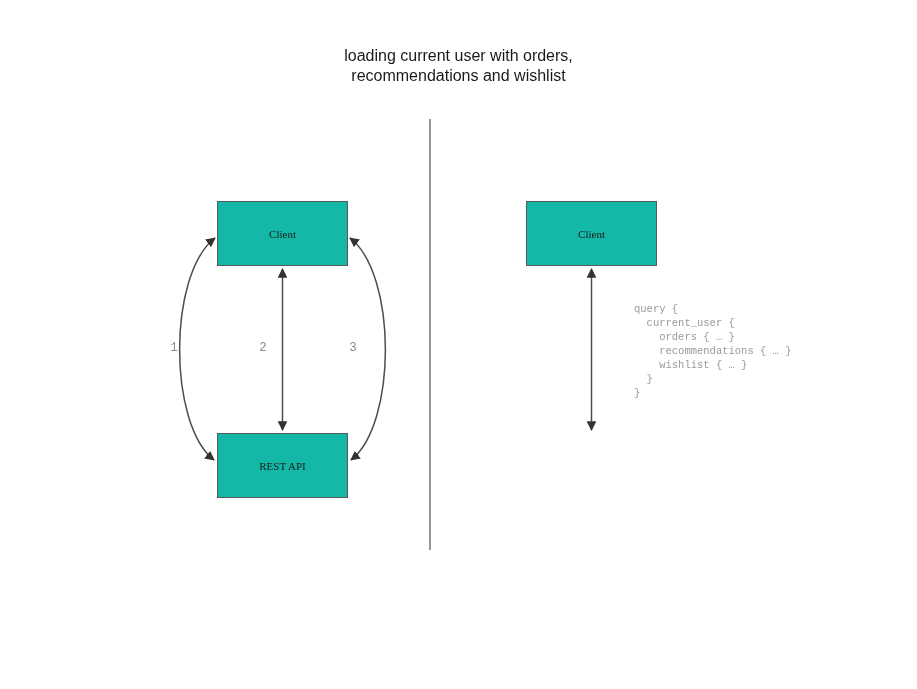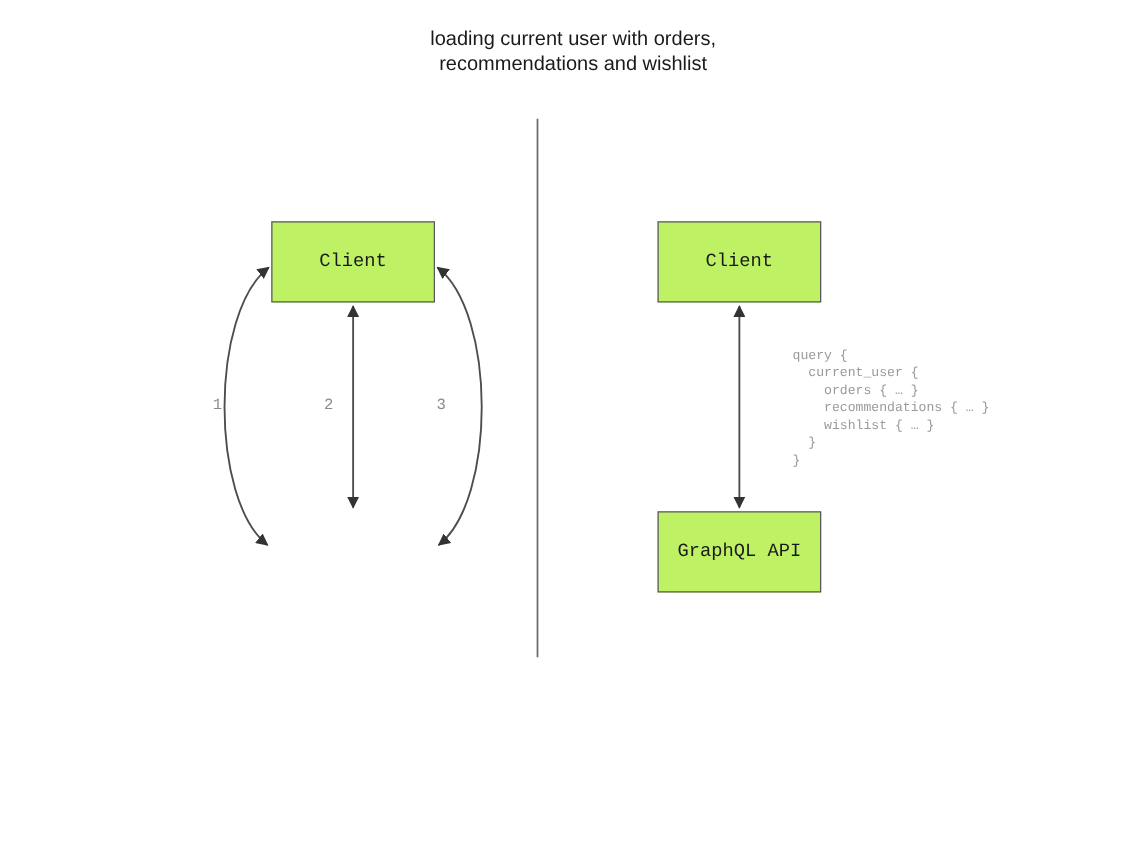--- a/index.html
+++ b/index.html
@@ -7,20 +7,21 @@
     padding: 0;
     background: #ffffff;
   }
   #canvas {
     position: relative;
     width: 917px;
     height: 526px;
     background: #ffffff;
     overflow: hidden;
     font-family: "Liberation Sans", sans-serif;
+    margin-top: 24px;
   }
 
   
   .diagram-title {
     position: absolute;
     left: 0;
     top: 22px;
     width: 917px;
     text-align: center;
     font-family: "Liberation Sans", sans-serif;
@@ -37,27 +38,27 @@
     top: 0;
     width: 917px;
     height: 689px;
     pointer-events: none;
   }
 
   
   .node {
     position: absolute;
     box-sizing: border-box;
-    background: #bef264;
+    background: #14b8a6;
     border: 1.6px solid #59595c;
     display: flex;
     align-items: center;
     justify-content: center;
-    font-family: Liberation Mono, monospace;
-    font-size: 15px;
+    font-family: Liberation Serif, serif;
+    font-size: 11px;
     color: #1a1a1a;
   }
   .node-client-rest  { left: 217px; top: 177px; width: 131px; height: 65px; }
   .node-rest-api     { left: 217px; top: 409px; width: 131px; height: 65px; }
   .node-client-gql   { left: 526px; top: 177px; width: 131px; height: 65px; }
   .node-graphql-api  { left: 526px; top: 409px; width: 131px; height: 65px; }
 
   
   .mono-block {
     position: absolute;
@@ -108,28 +109,28 @@
 
     <path d="M 350 214 C 397 250, 397 400, 351 436" fill="none" stroke="#4d4d4d" stroke-width="1.5" marker-start="url(#arrowStart)" marker-end="url(#arrowEnd)"></path>
 
     <path d="M 591.5 245 L 591.5 406" fill="none" stroke="#4d4d4d" stroke-width="1.5" marker-start="url(#arrowStart)" marker-end="url(#arrowEnd)"></path>
   </svg>
 
   <div class="node node-client-rest">
     <span>Client</span>
   </div>
 
+  <div class="node node-rest-api">
+    <span>REST API</span>
+  </div>
 
   <div class="node node-client-gql">
     <span>Client</span>
   </div>
 
-  <div class="node node-graphql-api">
-    <span>GraphQL API</span>
-  </div>
 
 
   <div class="mono-block gql-query">query {
   current_user {
     orders { … }
     recommendations { … }
     wishlist { … }
   }
 }</div>
 

